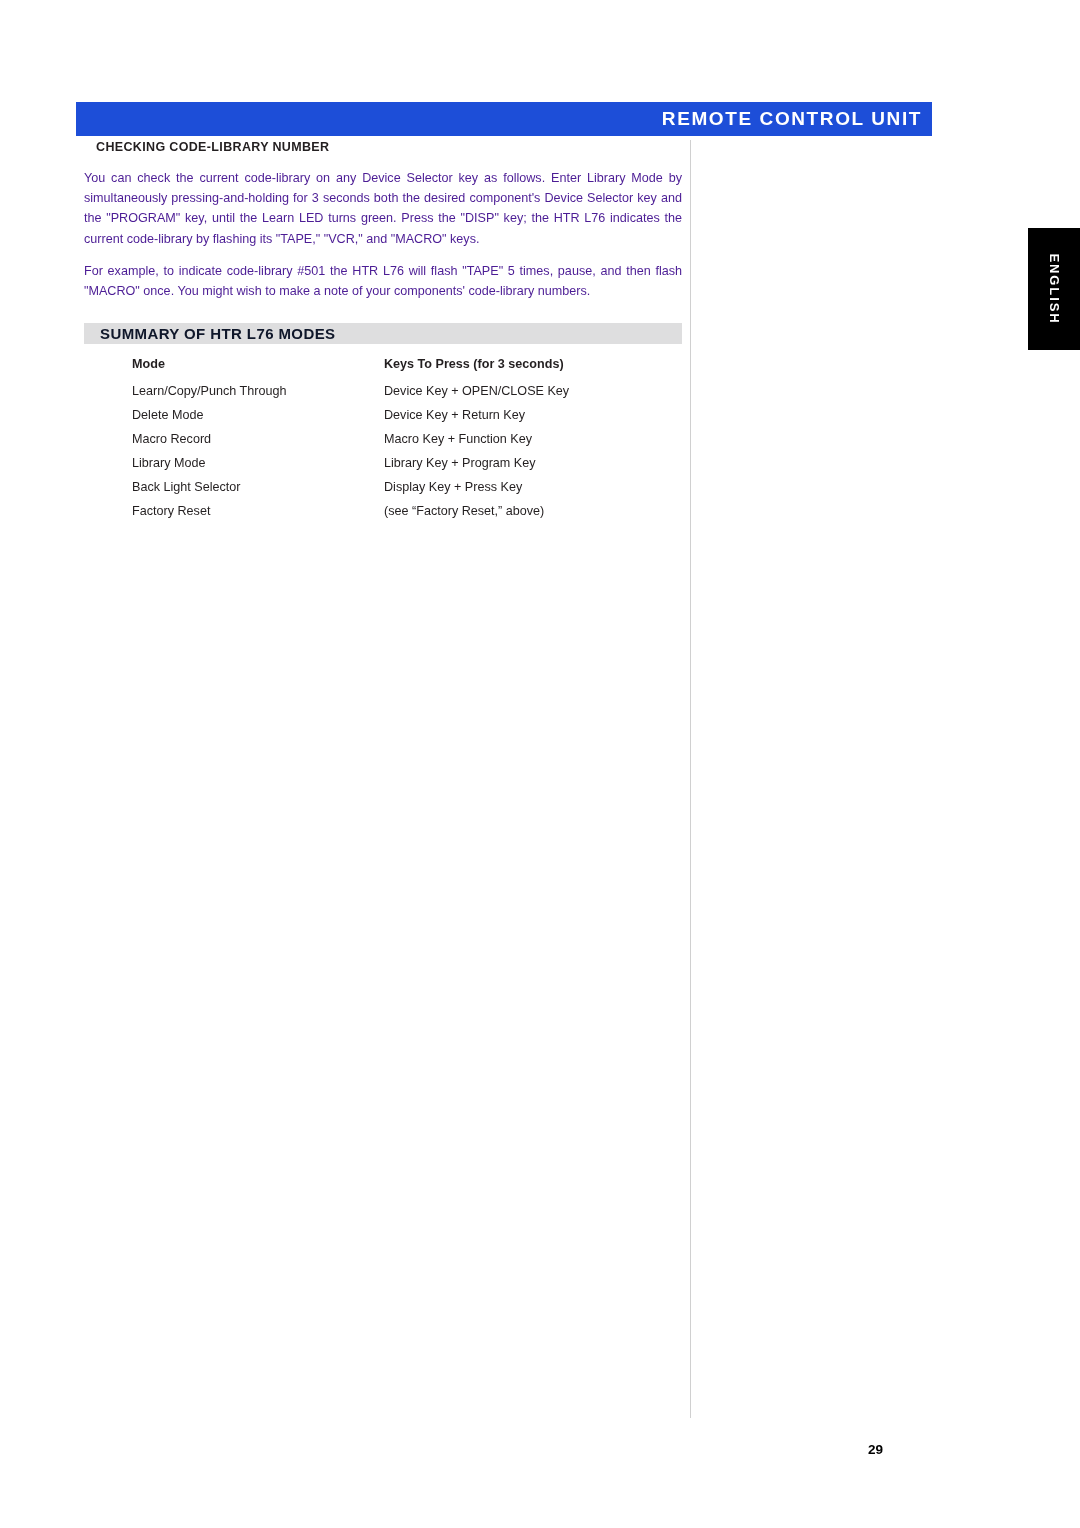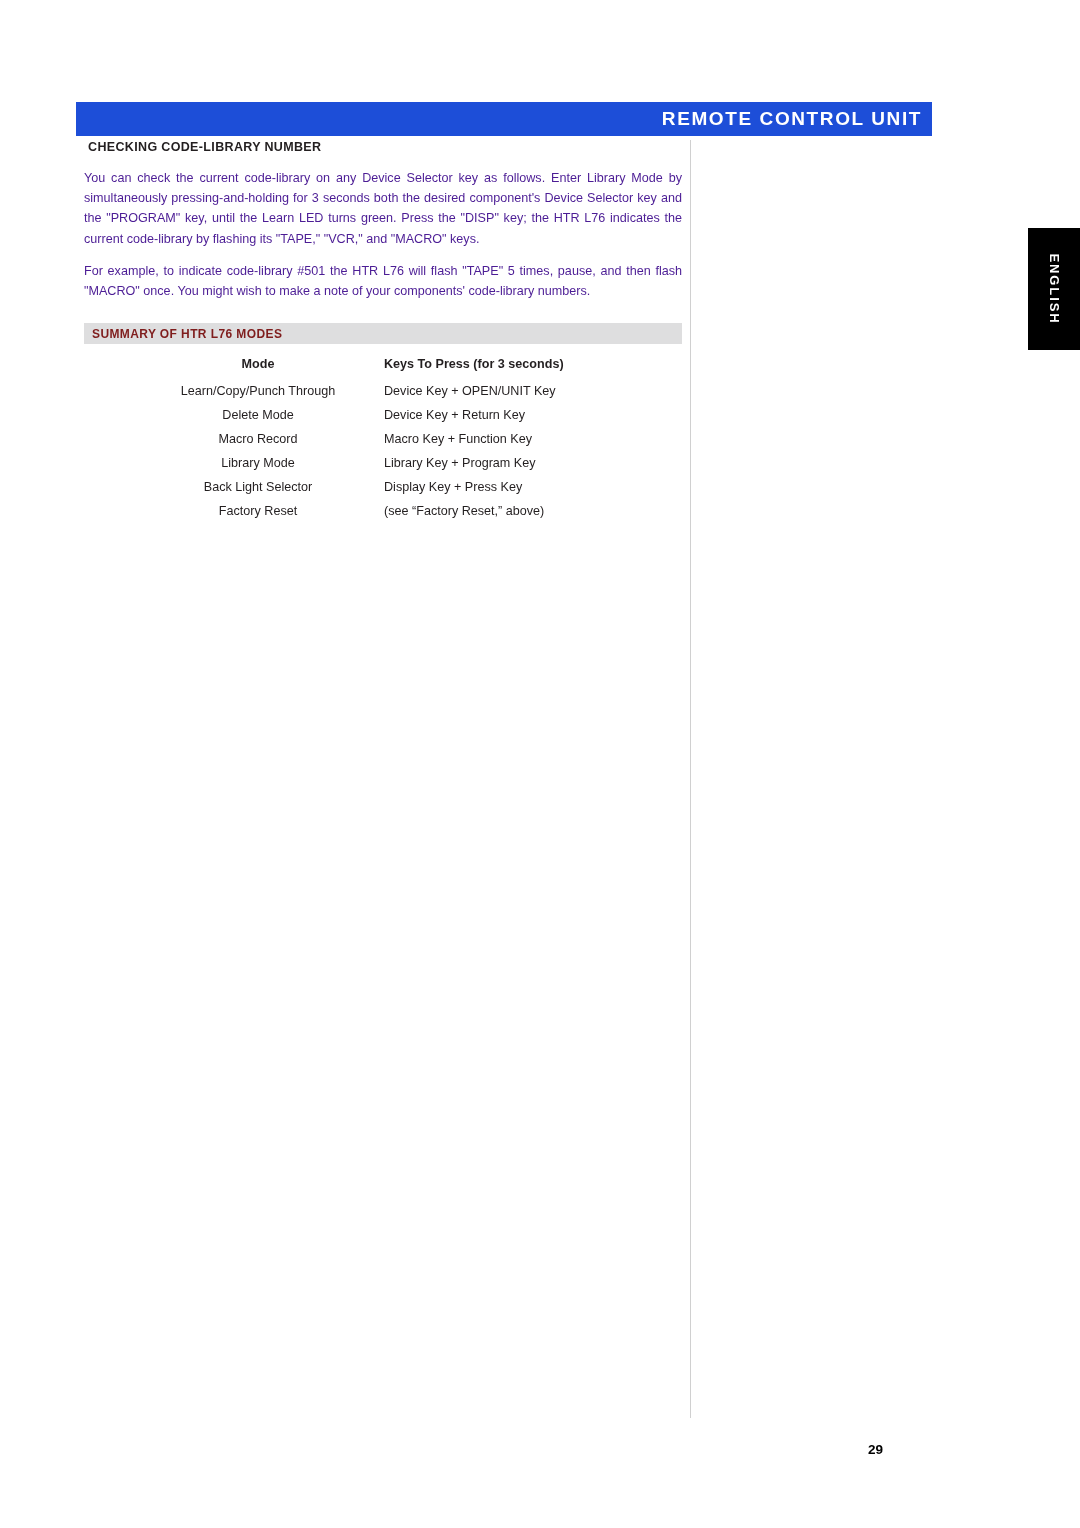--- a/index.html
+++ b/index.html
@@ -73,21 +73,21 @@
     position: absolute;
     left: 84px;
     top: 140px;
     width: 598px;
   }
 
   .section-heading {
     font-size: 12.5px;
     font-weight: bold;
     letter-spacing: 0.35px;
-    margin: 0 0 14px 4px;
+    margin: 0 0 14px 12px;
     color: #231f20;
   }
 
   p.body-text {
     font-size: 12.6px;
     line-height: 20.2px;
     margin: 0 0 12px 0;
     text-align: justify;
     color: #4c1d95;
   }
@@ -98,25 +98,25 @@
   
   .grey-bar {
     margin-top: 22px;
     background: #dededf;
     height: 21px;
     width: 598px;
     display: flex;
     align-items: center;
   }
   .grey-bar span {
-    font-size: 12px;
+    font-size: 15px;
     font-weight: bold;
     letter-spacing: 0.4px;
-    padding-left: 8px;
-    color: #7f1d1d;
+    padding-left: 16px;
+    color: #0f172a;
   }
 
   
   table.modes {
     margin-top: 13px;
     margin-left: 48px;
     border-collapse: collapse;
     width: 540px;
   }
   table.modes th {
@@ -127,21 +127,21 @@
     color: #231f20;
   }
   table.modes td {
     text-align: left;
     font-size: 12.6px;
     font-weight: normal;
     padding: 2px 0 2px 0;
     line-height: 20px;
     color: #231f20;
   }
-  table.modes th.c1, table.modes td.c1 { width: 252px; text-align: center; }
+  table.modes th.c1, table.modes td.c1 { width: 252px; }
   table.modes th.c2, table.modes td.c2 { width: 288px; }
 
   
   .page-number {
     position: absolute;
     left: 868px;
     top: 1442px;
     font-size: 13.5px;
     font-weight: bold;
     color: #000000;
@@ -172,21 +172,21 @@
   <table class="modes">
     <thead>
       <tr>
         <th class="c1">Mode</th>
         <th class="c2">Keys To Press (for 3 seconds)</th>
       </tr>
     </thead>
     <tbody>
       <tr>
         <td class="c1">Learn/Copy/Punch Through</td>
-        <td class="c2">Device Key + OPEN/UNIT Key</td>
+        <td class="c2">Device Key + OPEN/CLOSE Key</td>
       </tr>
       <tr>
         <td class="c1">Delete Mode</td>
         <td class="c2">Device Key + Return Key</td>
       </tr>
       <tr>
         <td class="c1">Macro Record</td>
         <td class="c2">Macro Key + Function Key</td>
       </tr>
       <tr>

